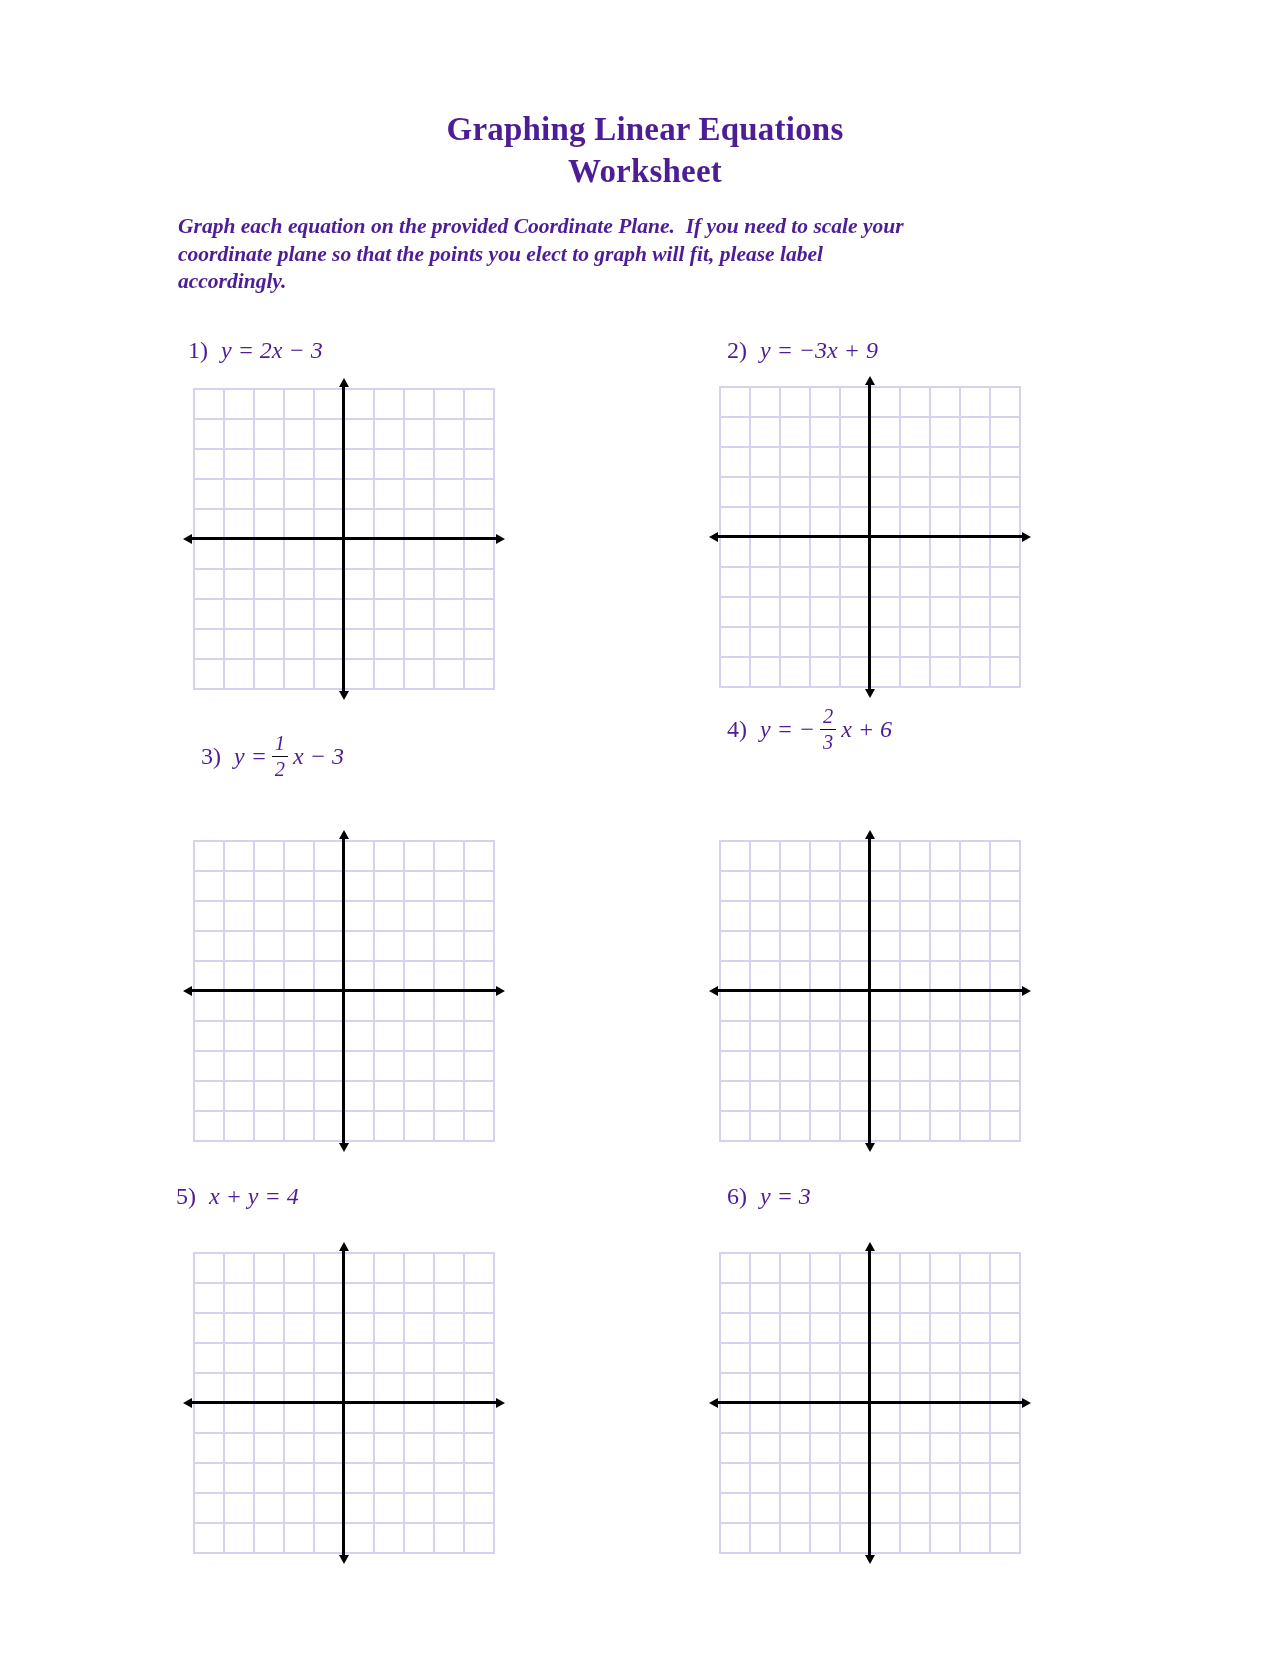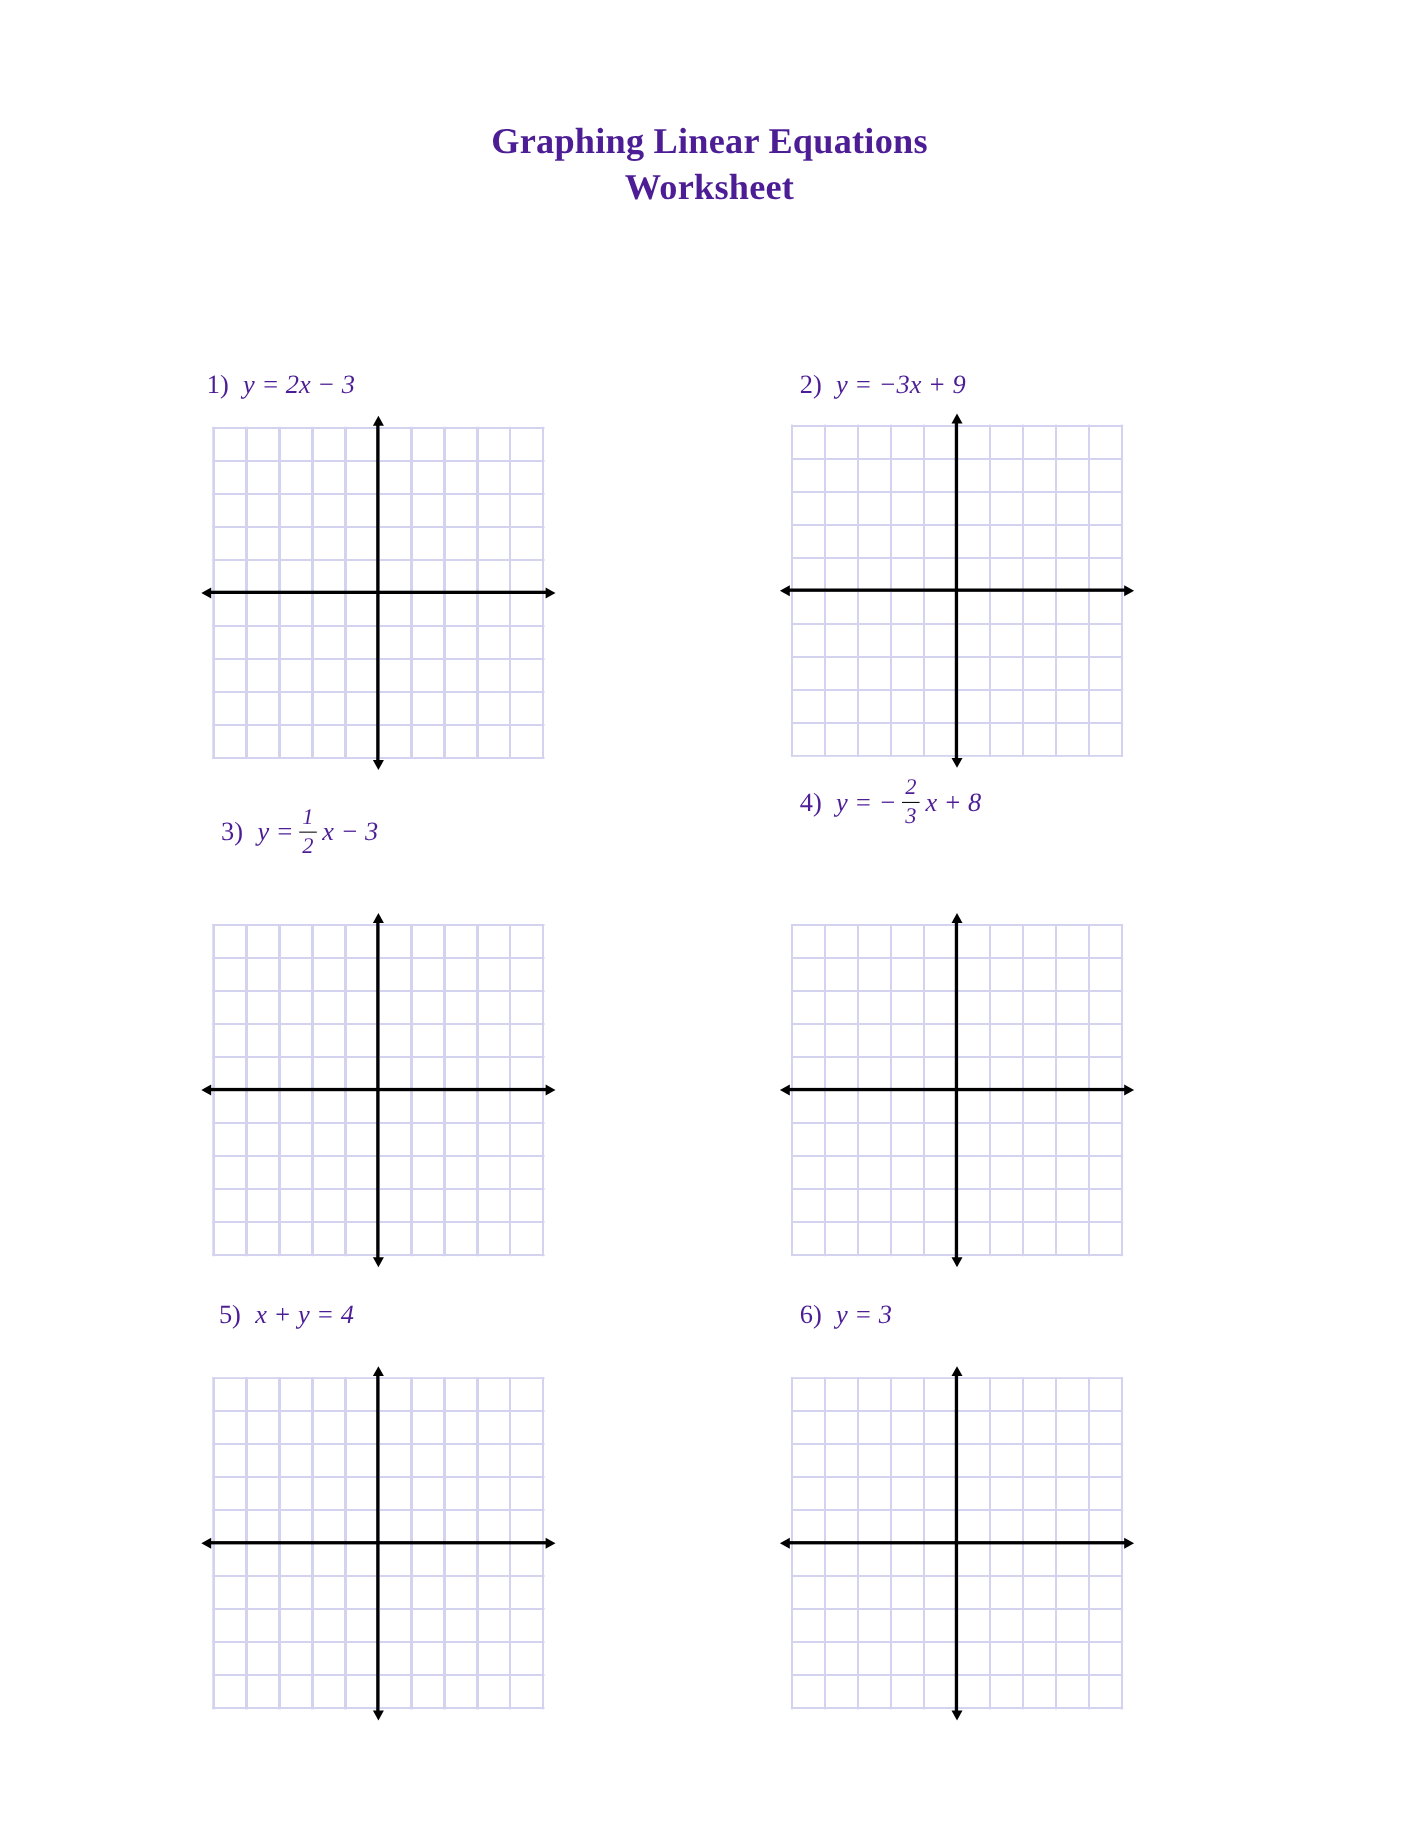--- a/index.html
+++ b/index.html
@@ -44,21 +44,21 @@
     font-size:0.85em; line-height:1.22;
     margin:0 5px; transform:translateY(-2px);
   }
   .frac .fnum { display:block; border-bottom:1.6px solid #0d0d0d; padding:0 3px; }
   .frac .fden { display:block; padding:0 3px; }
 
   .p1 { left:188px; top:337px; }
   .p2 { left:727px; top:337px; }
   .p3 { left:201px; top:733px; }
   .p4 { left:727px; top:706px; }
-  .p5 { left:199px; top:1183px; }
+  .p5 { left:176px; top:1183px; }
   .p6 { left:727px; top:1183px; }
 
   
   .cgrid {
     position:absolute;
     width:302px; height:302px;
     background-image:
       repeating-linear-gradient(to right, var(--grid-line) 0px, var(--grid-line) 2px, transparent 2px, transparent 30px),
       repeating-linear-gradient(to bottom, var(--grid-line) 0px, var(--grid-line) 2px, transparent 2px, transparent 30px);
   }
@@ -101,20 +101,23 @@
 </head>
 <body>
 
 <div class="page">
 
   <div class="title">
     <div>Graphing Linear Equations</div>
     <div>Worksheet</div>
   </div>
 
+  <div class="instructions">Graph each equation on the provided Coordinate Plane.  If you need to scale your
+coordinate plane so that the points you elect to graph will fit, please label
+accordingly.</div>
 
   <div class="prob p1">
     <span class="plabel">1)</span><span class="eq"><span class="pre">y = 2x − 3</span><span class="post"></span></span>
   </div>
   <div class="cgrid g1">
     <div class="haxis"></div>
     <div class="vaxis"></div>
   </div>
 
   <div class="prob p2">
@@ -127,21 +130,21 @@
 
   <div class="prob p3">
     <span class="plabel">3)</span><span class="eq"><span class="pre">y =</span><span class="frac"><span class="fnum">1</span><span class="fden">2</span></span><span class="post">x − 3</span></span>
   </div>
   <div class="cgrid g3">
     <div class="haxis"></div>
     <div class="vaxis"></div>
   </div>
 
   <div class="prob p4">
-    <span class="plabel">4)</span><span class="eq"><span class="pre">y = −</span><span class="frac"><span class="fnum">2</span><span class="fden">3</span></span><span class="post">x + 8</span></span>
+    <span class="plabel">4)</span><span class="eq"><span class="pre">y = −</span><span class="frac"><span class="fnum">2</span><span class="fden">3</span></span><span class="post">x + 6</span></span>
   </div>
   <div class="cgrid g4">
     <div class="haxis"></div>
     <div class="vaxis"></div>
   </div>
 
   <div class="prob p5">
     <span class="plabel">5)</span><span class="eq"><span class="pre">x + y = 4</span><span class="post"></span></span>
   </div>
   <div class="cgrid g5">

